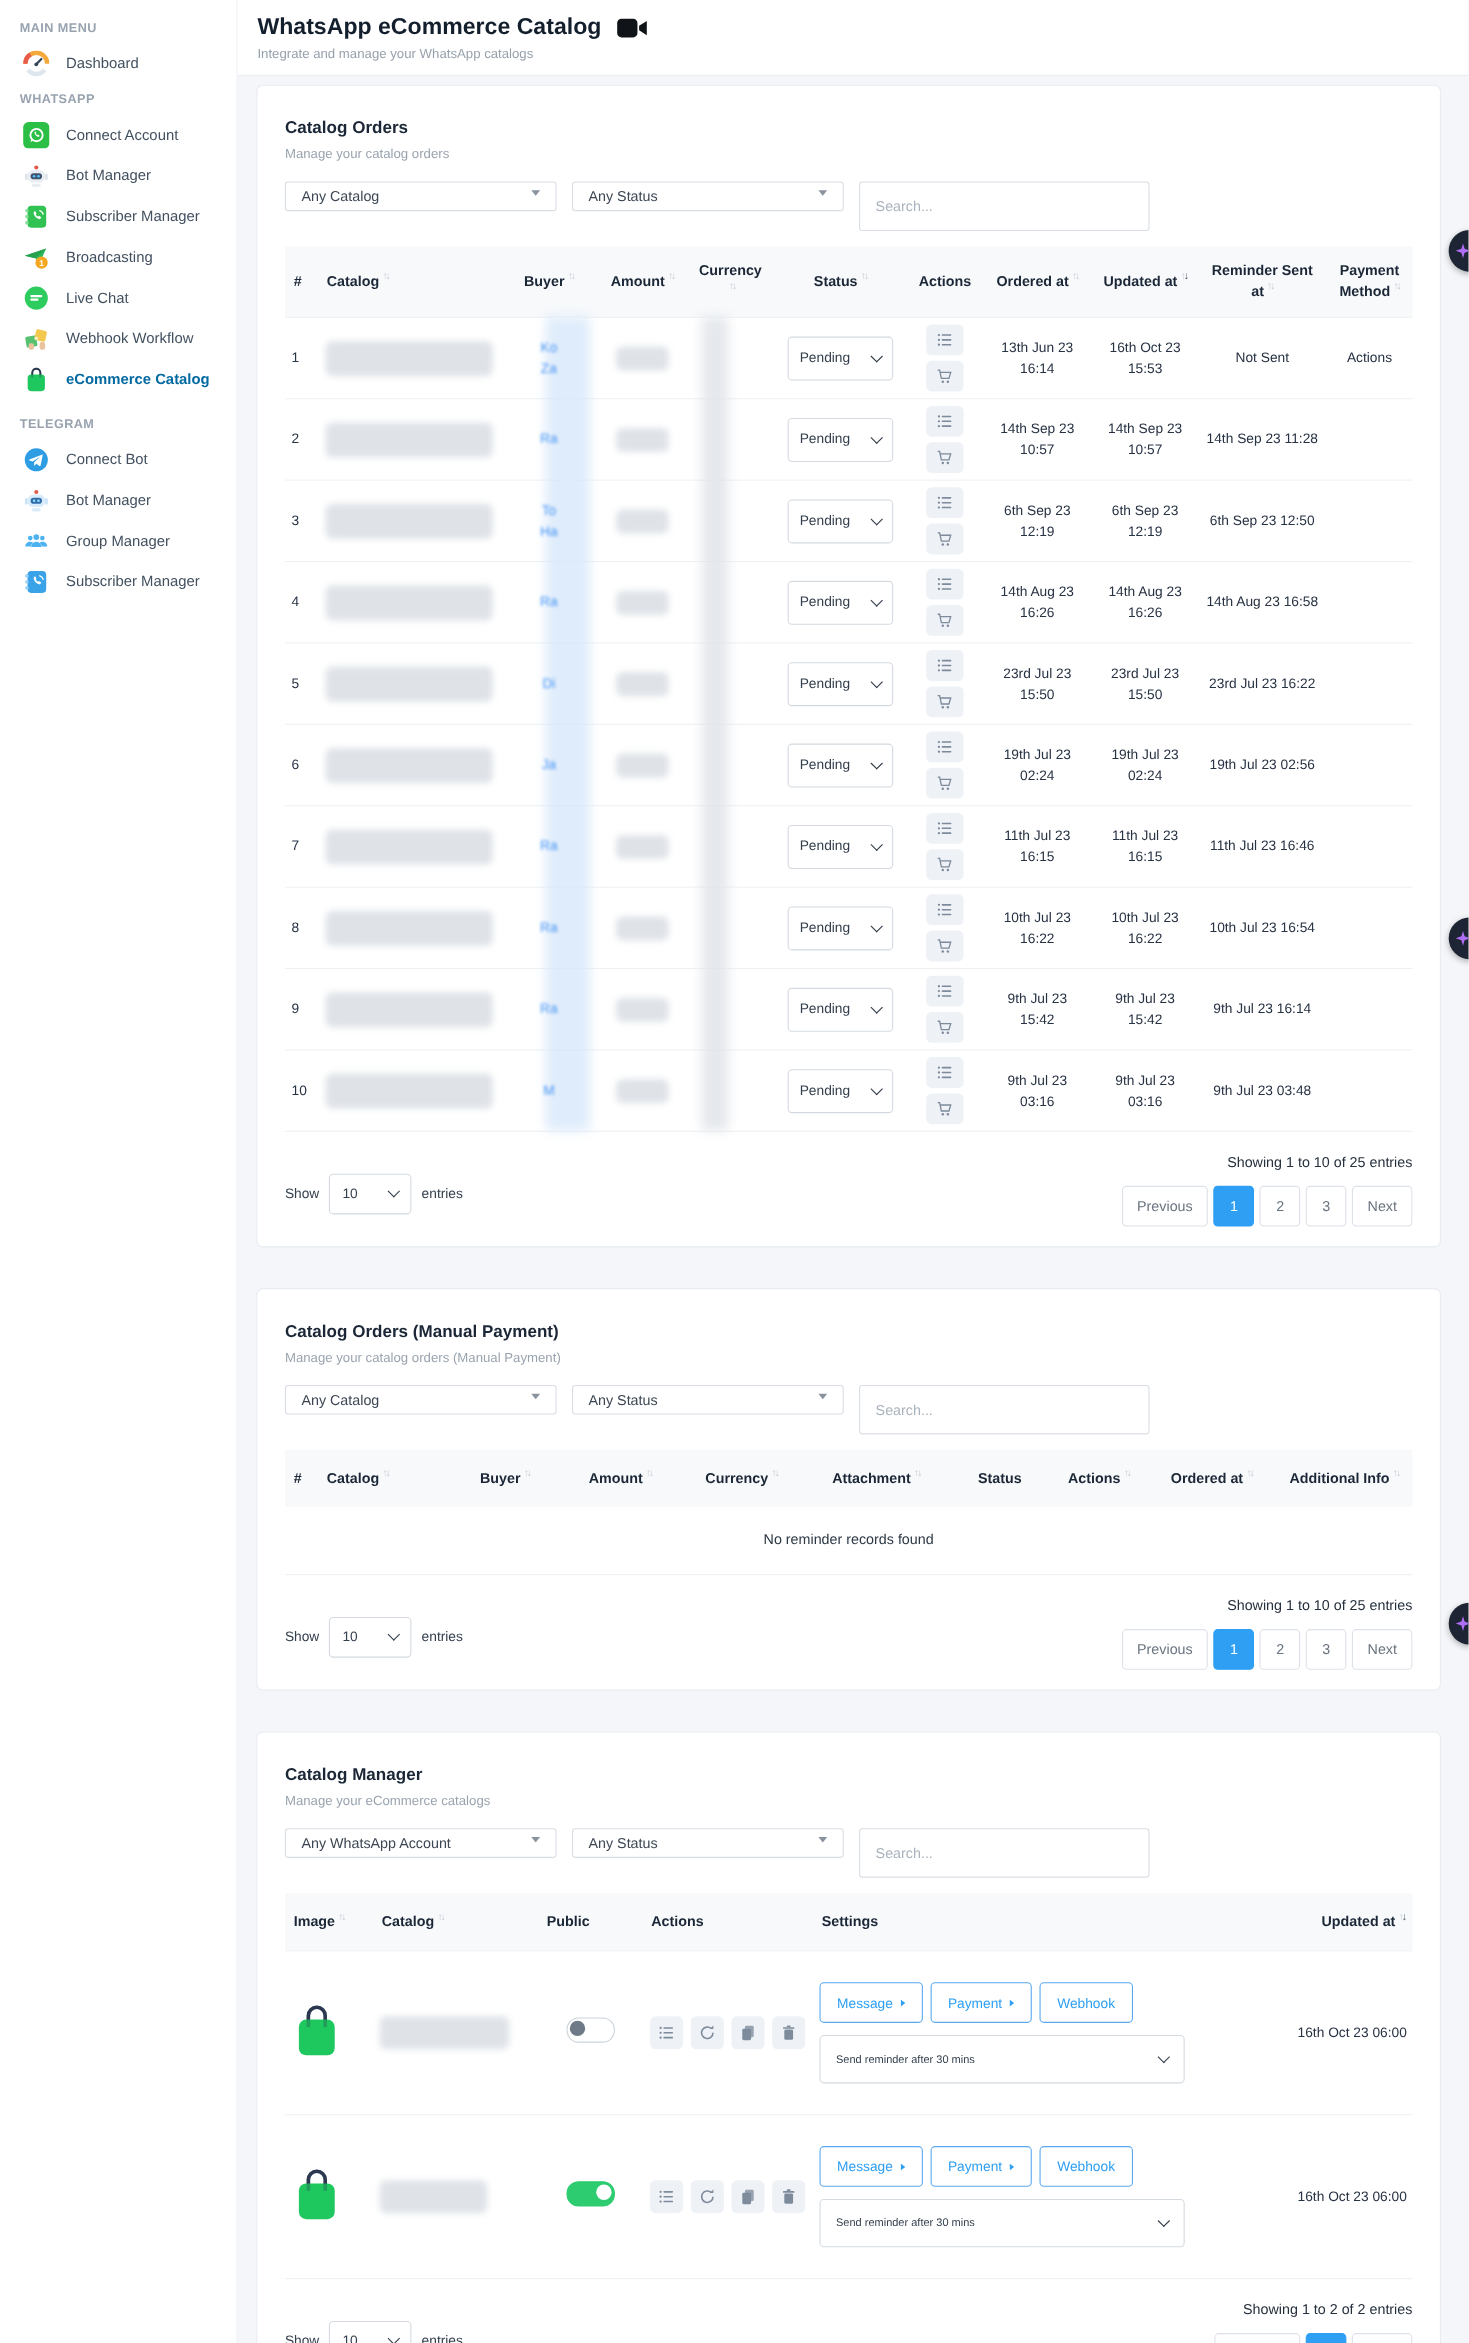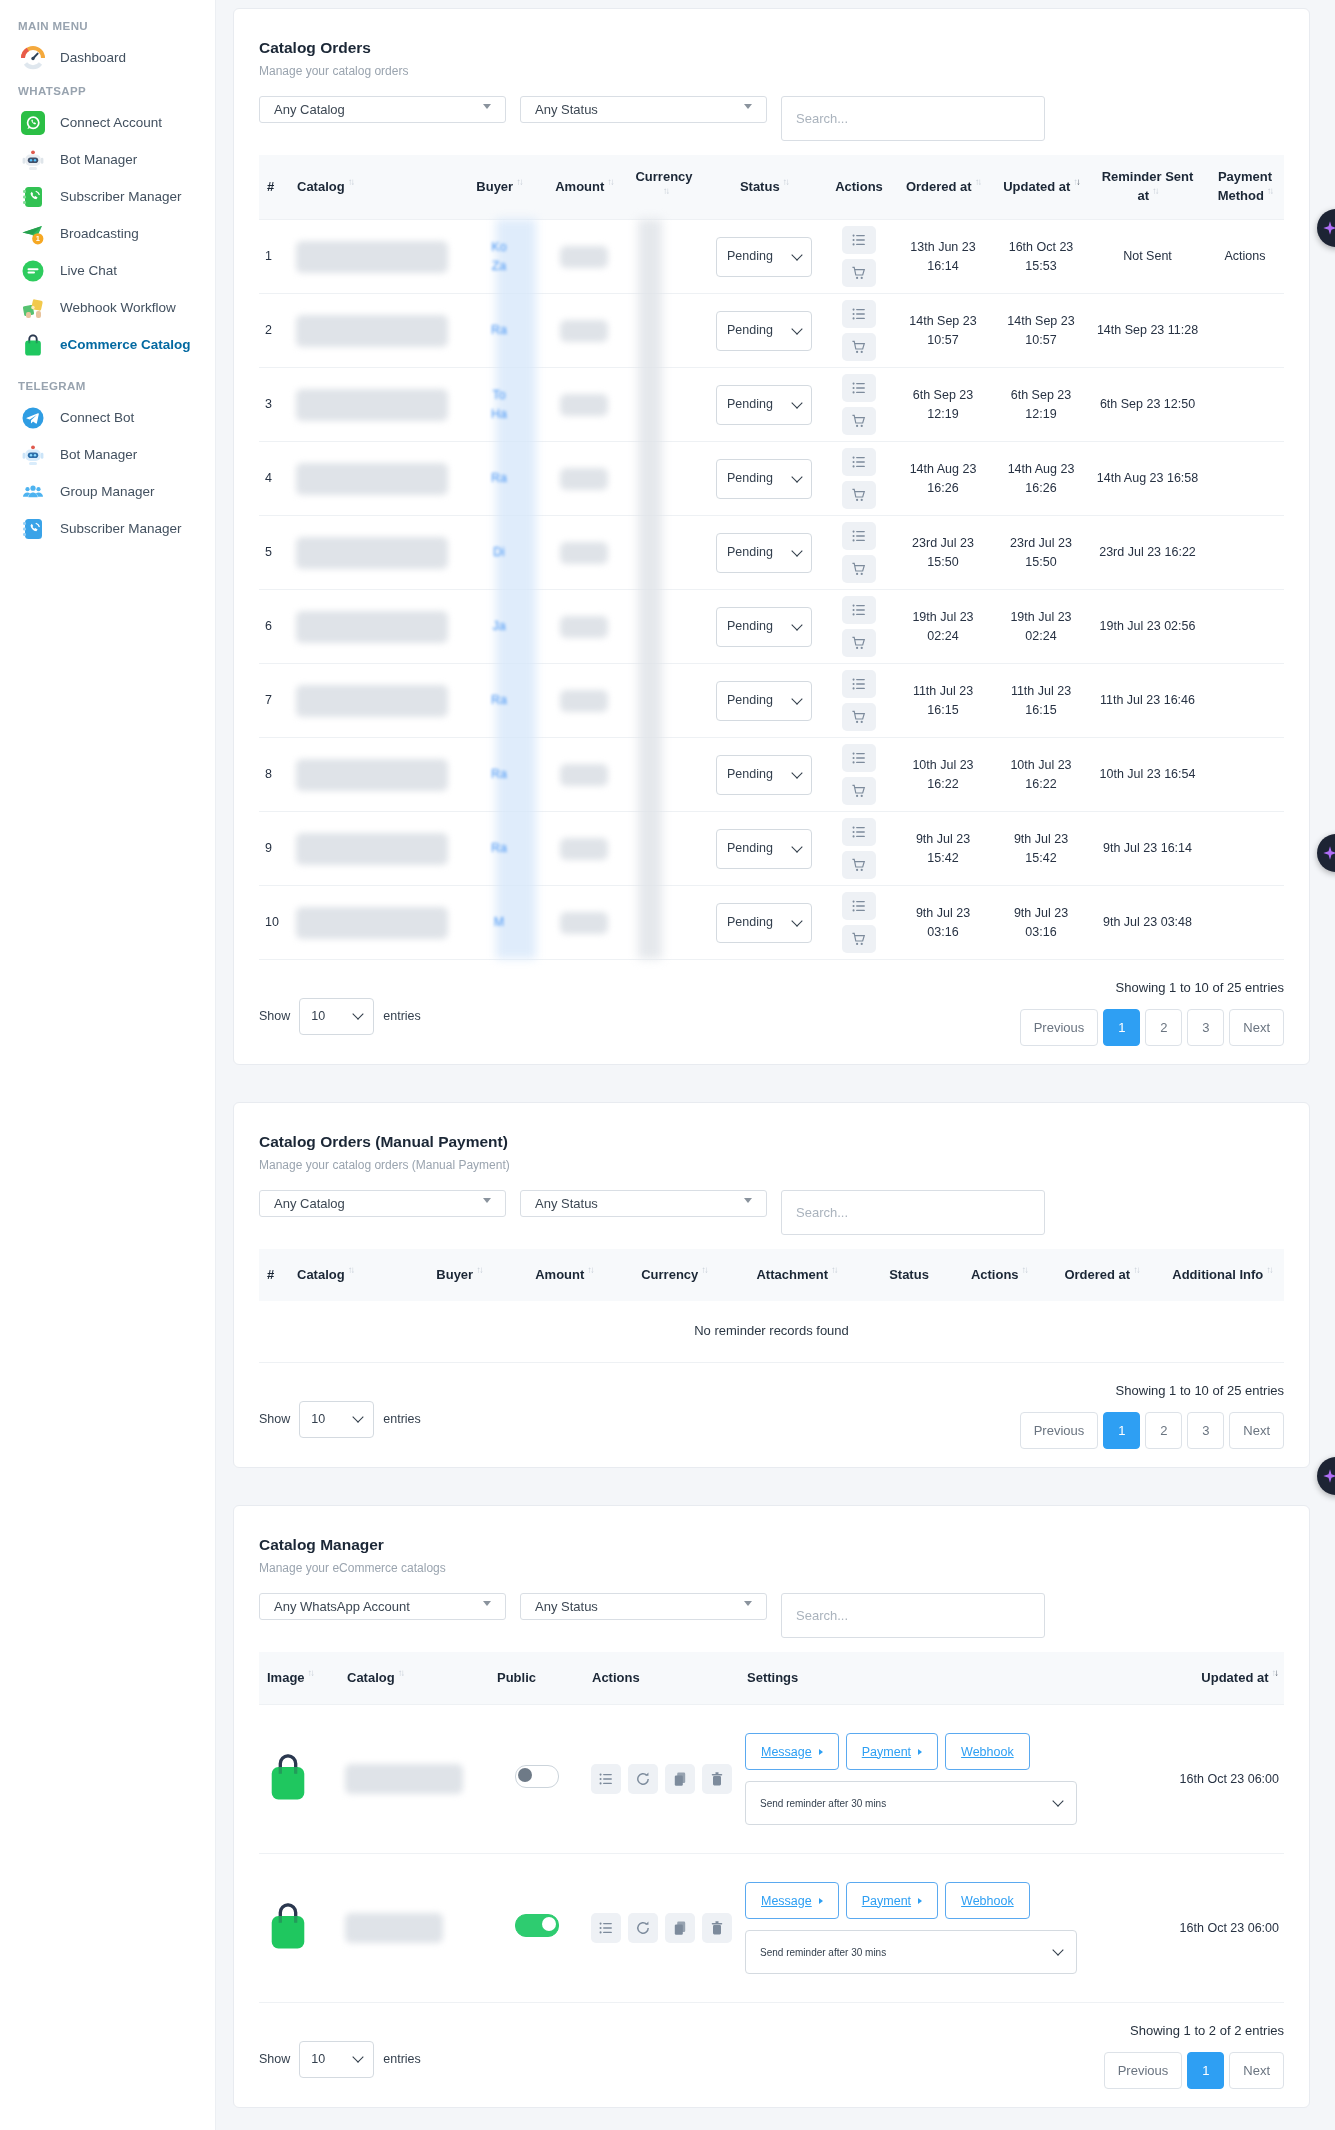--- a/index.html
+++ b/index.html
@@ -76,21 +76,21 @@
   .empty-row{padding:22px 0 24px;text-align:center;font-size:13px;color:#2c3845;border-top:none;}
   
   .mgr-row{display:grid;align-items:center;min-height:148px;border-top:1px solid #eef1f4;}
   .mgr-row:first-of-type{border-top:none;}
   .toggle{width:42px;height:21px;border:1px solid #ccd4db;border-radius:11px;background:#fff;position:relative;cursor:pointer;display:inline-block;}
   .toggle .knob{position:absolute;left:2px;top:2.5px;width:14px;height:14px;border-radius:50%;background:#6e7a87;}
   .toggle.on{background:#2ecc70;border-color:#2ecc70;}
   .toggle.on .knob{left:auto;right:2px;background:#fff;}
   .settings-cell{text-align:left;padding:14px 6px;}
   .btn-row{display:flex;gap:7px;}
-  .btn-o{height:37px;border:1px solid #5aa9f0;color:#2e9ff3;background:#fff;border-radius:4px;padding:0 15px;font-size:12.5px;display:inline-flex;align-items:center;gap:7px;cursor:pointer;font-family:"Liberation Sans",sans-serif;text-decoration:underline;}
+  .btn-o{height:37px;border:1px solid #5aa9f0;color:#2e9ff3;background:#fff;border-radius:4px;padding:0 15px;font-size:12.5px;display:inline-flex;align-items:center;gap:7px;cursor:pointer;font-family:"Liberation Sans",sans-serif;}
   .btn-o .tri-r{width:0;height:0;border-left:4px solid #2e9ff3;border-top:3.5px solid transparent;border-bottom:3.5px solid transparent;}
   .rem-sel{margin-top:11px;width:332px;height:44px;border:1px solid #d4dae0;border-radius:4px;display:flex;align-items:center;justify-content:space-between;padding:0 14px;box-sizing:border-box;font-size:10px;color:#333f4d;cursor:pointer;background:#fff;}
   
   .fab{position:absolute;left:1317px;width:38px;height:38px;border-radius:50%;background:#1d2434;box-shadow:0 2px 6px rgba(0,0,0,.3);display:flex;align-items:center;padding-left:5px;box-sizing:border-box;cursor:pointer;}
   .fab svg{width:16px;height:16px;}
 </style>
 </head>
 <body>
 
 <div class="sidebar">
@@ -245,20 +245,32 @@
             <path d="M15.2 6.5a4.6 4.6 0 0 1 3 3" fill="none" stroke="#fff" stroke-width="1.3" stroke-linecap="round"></path>
           </svg>
         </span>
     <span class="lbl">Subscriber Manager</span>
   </div>
  </div>
 </div>
 
 <div class="main">
 
+  <div class="page-header">
+    <div class="page-title">
+      <span>WhatsApp eCommerce Catalog</span>
+      <span style="display:inline-flex;">
+          <svg width="28" height="19" viewBox="0 0 28 19">
+            <rect x="0" y="1" width="18.5" height="17" rx="4" fill="#101418"></rect>
+            <path d="M20 7.5 27 3v13l-7-4.5z" fill="#101418"></path>
+          </svg>
+        </span>
+    </div>
+    <div class="page-sub">Integrate and manage your WhatsApp catalogs</div>
+  </div>
 
   <div class="content">
 
     <div class="card">
       <h2>Catalog Orders</h2>
       <div class="sub">Manage your catalog orders</div>
 
       <div class="filters">
         <div class="sel">
             <span>Any Catalog</span>

